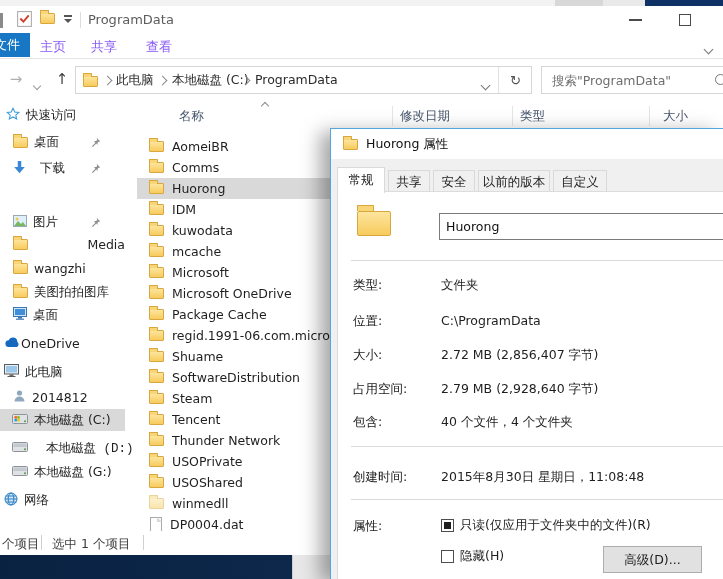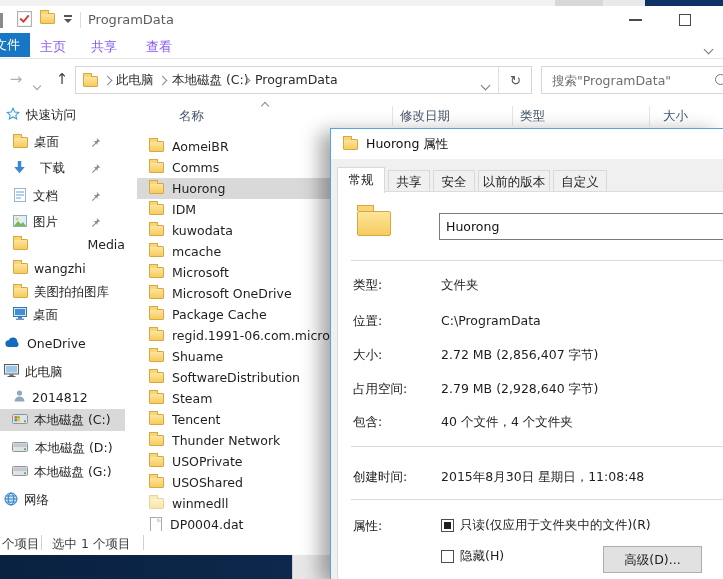--- a/index.html
+++ b/index.html
@@ -154,34 +154,20 @@
   </div>
   <div class="abs side-row" style="left:0;top:157px;width:125px;">
     <span style="margin-left:13px;"><svg width="13" height="14" viewBox="0 0 14 16">
           <path d="M5 1h4v7h4l-6 7-6-7h4z" fill="#3a87d6"></path>
         </svg></span>
     <span class="lbl" style="margin-left:14px;">下载</span>
     <span style="position:absolute;left:90px;top:5px;"><svg width="11" height="11" viewBox="0 0 12 12">
           <path d="M7.2.8l4 4-1.9.5-1.2 1.2.3 2.3-1.6-1.6L3 11l-.9-.9 3.8-3.8L4.3 4.7l2.4-.3L7.9 3.2z" fill="#8c8c8c"></path>
         </svg></span>
   </div>
-  <div class="abs side-row" style="left:0;top:185px;width:125px;">
-    <span style="margin-left:14px;"><svg width="12" height="14" viewBox="0 0 12 14">
-          <rect x="0.5" y="0.5" width="11" height="13" fill="#fff" stroke="#9ab6cf"></rect>
-          <g stroke="#69a3d8" stroke-width="1">
-            <line x1="2" y1="4" x2="10" y2="4"></line>
-            <line x1="2" y1="7" x2="10" y2="7"></line>
-            <line x1="2" y1="10" x2="7" y2="10"></line>
-          </g>
-        </svg></span>
-    <span class="lbl" style="margin-left:7px;">文档</span>
-    <span style="position:absolute;left:90px;top:5px;"><svg width="11" height="11" viewBox="0 0 12 12">
-          <path d="M7.2.8l4 4-1.9.5-1.2 1.2.3 2.3-1.6-1.6L3 11l-.9-.9 3.8-3.8L4.3 4.7l2.4-.3L7.9 3.2z" fill="#8c8c8c"></path>
-        </svg></span>
-  </div>
   <div class="abs side-row" style="left:0;top:211px;width:125px;">
     <span style="margin-left:13px;"><svg width="14" height="12" viewBox="0 0 14 12">
           <rect x="0.5" y="0.5" width="13" height="11" fill="#dff0fb" stroke="#98a8b5"></rect>
           <circle cx="4" cy="4" r="1.5" fill="#f2c94c"></circle>
           <path d="M1 11l4-5 3 3 2-2 3 4z" fill="#79b861"></path>
         </svg></span>
     <span class="lbl" style="margin-left:6px;">图片</span>
     <span style="position:absolute;left:90px;top:5px;"><svg width="11" height="11" viewBox="0 0 12 12">
           <path d="M7.2.8l4 4-1.9.5-1.2 1.2.3 2.3-1.6-1.6L3 11l-.9-.9 3.8-3.8L4.3 4.7l2.4-.3L7.9 3.2z" fill="#8c8c8c"></path>
         </svg></span>
@@ -204,21 +190,21 @@
           <rect x="2" y="2" width="10" height="6" fill="#3f8ed6"></rect>
           <rect x="5" y="10" width="4" height="1.6" fill="#3c77b5"></rect>
           <rect x="3" y="11.6" width="8" height="1.2" fill="#3c77b5"></rect>
         </svg></span>
     <span class="lbl" style="margin-left:6px;">桌面</span>
   </div>
   <div class="abs side-row" style="left:0;top:332px;width:125px;">
     <span style="margin-left:5px;"><svg width="16" height="11" viewBox="0 0 16 11">
           <path d="M4 10a3.4 3.4 0 01-.4-6.8A4.6 4.6 0 0112.4 5 3 3 0 0112 10z" fill="#1569bf"></path>
         </svg></span>
-    <span class="lbl" style="margin-left:6px;">OneDrive</span>
+    <span class="lbl" style="">OneDrive</span>
   </div>
   <div class="abs side-row" style="left:0;top:361px;width:125px;">
     <span style="margin-left:4px;"><svg width="15" height="13" viewBox="0 0 15 13">
           <rect x="0.5" y="0.5" width="14" height="9.5" fill="#e8f1f8" stroke="#5a5a5a"></rect>
           <rect x="2" y="2" width="11" height="6.5" fill="#9cc7ea"></rect>
           <rect x="5.5" y="10.5" width="4" height="1.4" fill="#5a5a5a"></rect>
           <rect x="3.5" y="12" width="8" height="1" fill="#5a5a5a"></rect>
         </svg></span>
     <span class="lbl" style="margin-left:6px;">此电脑</span>
   </div>
@@ -239,21 +225,21 @@
           <circle cx="13" cy="7.3" r="1" fill="#46a33c"></circle>
         </svg></span>
     <span class="lbl" style="margin-left:6px;">本地磁盘 (C:)</span>
   </div>
   <div class="abs side-row" style="left:0;top:437px;width:125px;">
     <span style="margin-left:12px;"><svg width="16" height="11" viewBox="0 0 16 11">
           <rect x="0.5" y="0.5" width="15" height="9" rx="1" fill="#dfe3e6" stroke="#8e9399"></rect>
           <rect x="1.5" y="1.5" width="13" height="3.5" fill="#c3c9cf"></rect>
           <circle cx="13" cy="7.3" r="1" fill="#46a33c"></circle>
         </svg></span>
-    <span class="lbl" style="margin-left:7px;">本地磁盘 (D:)</span>
+    <span class="lbl" style="margin-left:18px;font-family:Liberation Mono, monospace;">本地磁盘 (D:)</span>
   </div>
   <div class="abs side-row" style="left:0;top:461px;width:125px;">
     <span style="margin-left:12px;"><svg width="16" height="11" viewBox="0 0 16 11">
           <rect x="0.5" y="0.5" width="15" height="9" rx="1" fill="#dfe3e6" stroke="#8e9399"></rect>
           <rect x="1.5" y="1.5" width="13" height="3.5" fill="#c3c9cf"></rect>
           <circle cx="13" cy="7.3" r="1" fill="#46a33c"></circle>
         </svg></span>
     <span class="lbl" style="margin-left:6px;">本地磁盘 (G:)</span>
   </div>
   <div class="abs side-row" style="left:0;top:489px;width:125px;">

